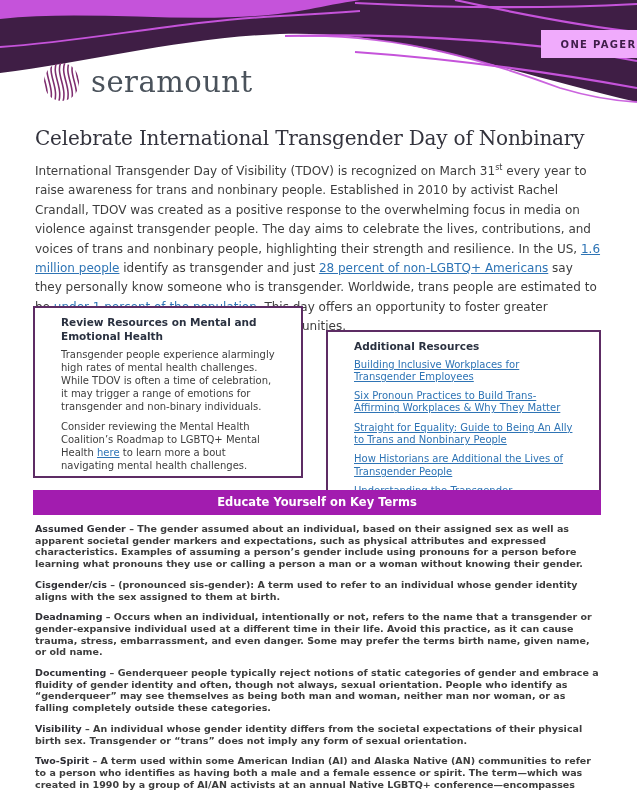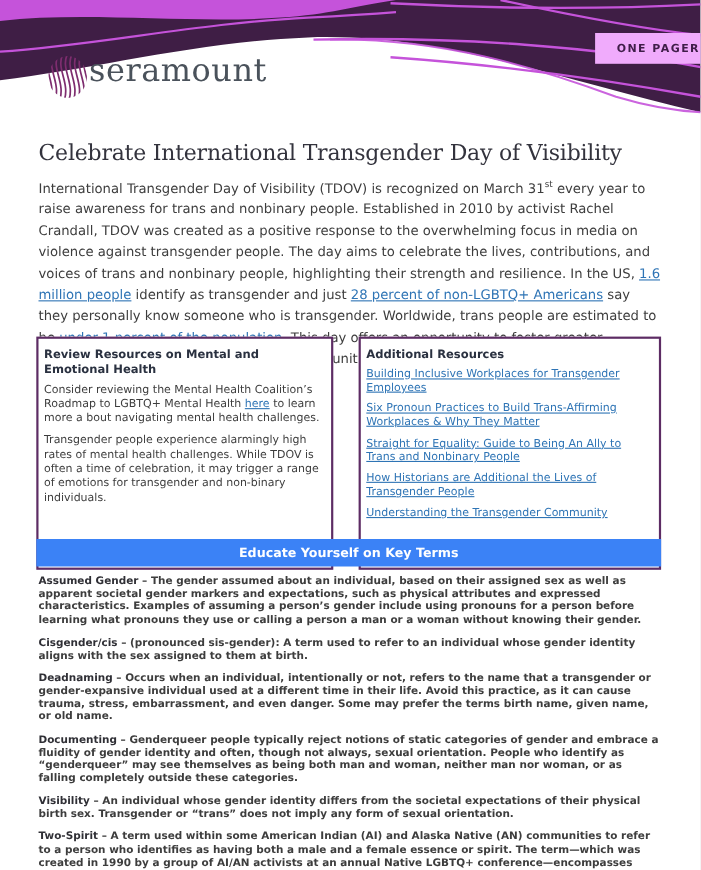--- a/index.html
+++ b/index.html
@@ -5,21 +5,21 @@
 <style>
   html,body{margin:0;padding:0;background:#e8e8e8;}
   .page{
     position:relative;width:637px;height:791px;margin:0 auto;
     background:#ffffff;overflow:hidden;
     font-family:"DejaVu Sans",sans-serif;color:#3d3d3d;
   }
   
   .header{position:absolute;left:0;top:0;width:637px;height:112px;}
   .header svg{display:block;}
-  .logo{position:absolute;left:42px;top:50px;display:flex;}
+  .logo{position:absolute;left:42px;top:62px;display:flex;align-items:center;gap:10px;}
   .logo-mark{width:39px;height:40px;}
   .wordmark{
     font-family:"DejaVu Serif",serif;font-size:29px;font-weight:500;
     color:#4a525b;letter-spacing:0.5px;line-height:1;
   }
   .badge{
     position:absolute;left:515px;top:30px;width:115px;height:28px;
     background:#f0abfc;color:#3f1d49;
     display:flex;align-items:center;justify-content:center;
     font-size:10px;font-weight:bold;letter-spacing:1.3px;margin-left:26px;
@@ -33,34 +33,34 @@
   .intro{
     position:absolute;left:35px;top:158px;width:567px;
     font-size:12px;line-height:19.4px;margin:0;
   }
   a{color:#2e74b5;text-decoration:underline;}
   sup{font-size:8px;text-align:center;}
   
   .boxes{position:absolute;left:33px;top:306px;width:568px;display:flex;gap:23px;}
   .box{
     border:2px solid #5d2c64;background:#fff;box-sizing:border-box;
-    padding:8px 5px;height:212px;overflow:hidden;
+    padding:8px 26px;height:172px;overflow:hidden;
   }
   .box-left{width:270px;}
-  .box-right{width:275px;}
+  .box-right{width:275px;margin-top:24px;}
   .box h3{
     margin:0 0 5px 0;font-size:10.5px;line-height:13.5px;
     color:#2a3140;font-weight:bold;
   }
   .box p{margin:0 0 7px 0;font-size:10px;line-height:13px;}
   .res-link{display:block;font-size:10px;line-height:12.3px;margin:0 0 7px 0;}
   
   .banner{
     position:absolute;left:33px;top:490px;width:568px;height:25px;
-    background:#3b82f6;color:#ffffff;text-align:center;line-height:25px;
+    background:#a21caf;color:#ffffff;text-align:center;line-height:25px;
     font-size:11.5px;font-weight:bold;
   }
   .terms{position:absolute;left:35px;top:523px;width:567px;}
   .term{margin:0 0 9px 0;font-size:9.5px;line-height:11.7px;font-weight:bold;}
   .term b{color:#2f2f35;}
 </style>
 </head>
 <body>
 
 <div class="page">
@@ -101,30 +101,30 @@
           <path d="M33.1,-2 C25.1,12 41.1,26 33.1,44"></path>
           <path d="M37.4,-2 C29.4,12 45.4,26 37.4,44"></path>
         </g>
       </svg>
       <span class="wordmark">seramount</span>
     </div>
 
     <div class="badge">ONE PAGER</div>
   </div>
 
-  <h1 class="page-title">Celebrate International Transgender Day of Visibility</h1>
+  <h1 class="page-title">Celebrate International Transgender Day of Nonbinary</h1>
 
   <p class="intro"><span>International Transgender Day of Visibility (TDOV) is recognized on March 31</span><sup>st</sup><span> every year to raise awareness for trans and nonbinary people. Established in 2010 by activist Rachel Crandall, TDOV was created as a positive response to the overwhelming focus in media on violence against transgender people. The day aims to celebrate the lives, contributions, and voices of trans and nonbinary people, highlighting their strength and resilience. In the US, </span><a href="#">1.6 million people</a><span> identify as transgender and just </span><a href="#">28 percent of non-LGBTQ+ Americans</a><span> say they personally know someone who is transgender. Worldwide, trans people are estimated to be </span><a href="#">under 1 percent of the population</a><span>. This day offers an opportunity to foster greater understanding and connection across communities.</span></p>
 
   <div class="boxes">
 
     <div class="box box-left">
       <h3>Review Resources on Mental and Emotional Health</h3>
+      <p>Transgender people experience alarmingly high rates of mental health challenges. While TDOV is often a time of celebration, it may trigger a range of emotions for transgender and non-binary individuals.</p>
       <p><span>Consider reviewing the Mental Health Coalition’s Roadmap to LGBTQ+ Mental Health </span><a href="#">here</a><span> to learn more a bout navigating mental health challenges.</span></p>
-      <p>Transgender people experience alarmingly high rates of mental health challenges. While TDOV is often a time of celebration, it may trigger a range of emotions for transgender and non-binary individuals.</p>
     </div>
 
     <div class="box box-right">
       <h3>Additional Resources</h3>
       <a class="res-link" href="#">Building Inclusive Workplaces for Transgender Employees</a>
       <a class="res-link" href="#">Six Pronoun Practices to Build Trans-Affirming Workplaces &amp; Why They Matter</a>
       <a class="res-link" href="#">Straight for Equality: Guide to Being An Ally to Trans and Nonbinary People</a>
       <a class="res-link" href="#">How Historians are Additional the Lives of Transgender People</a>
       <a class="res-link" href="#">Understanding the Transgender Community</a>
     </div>

